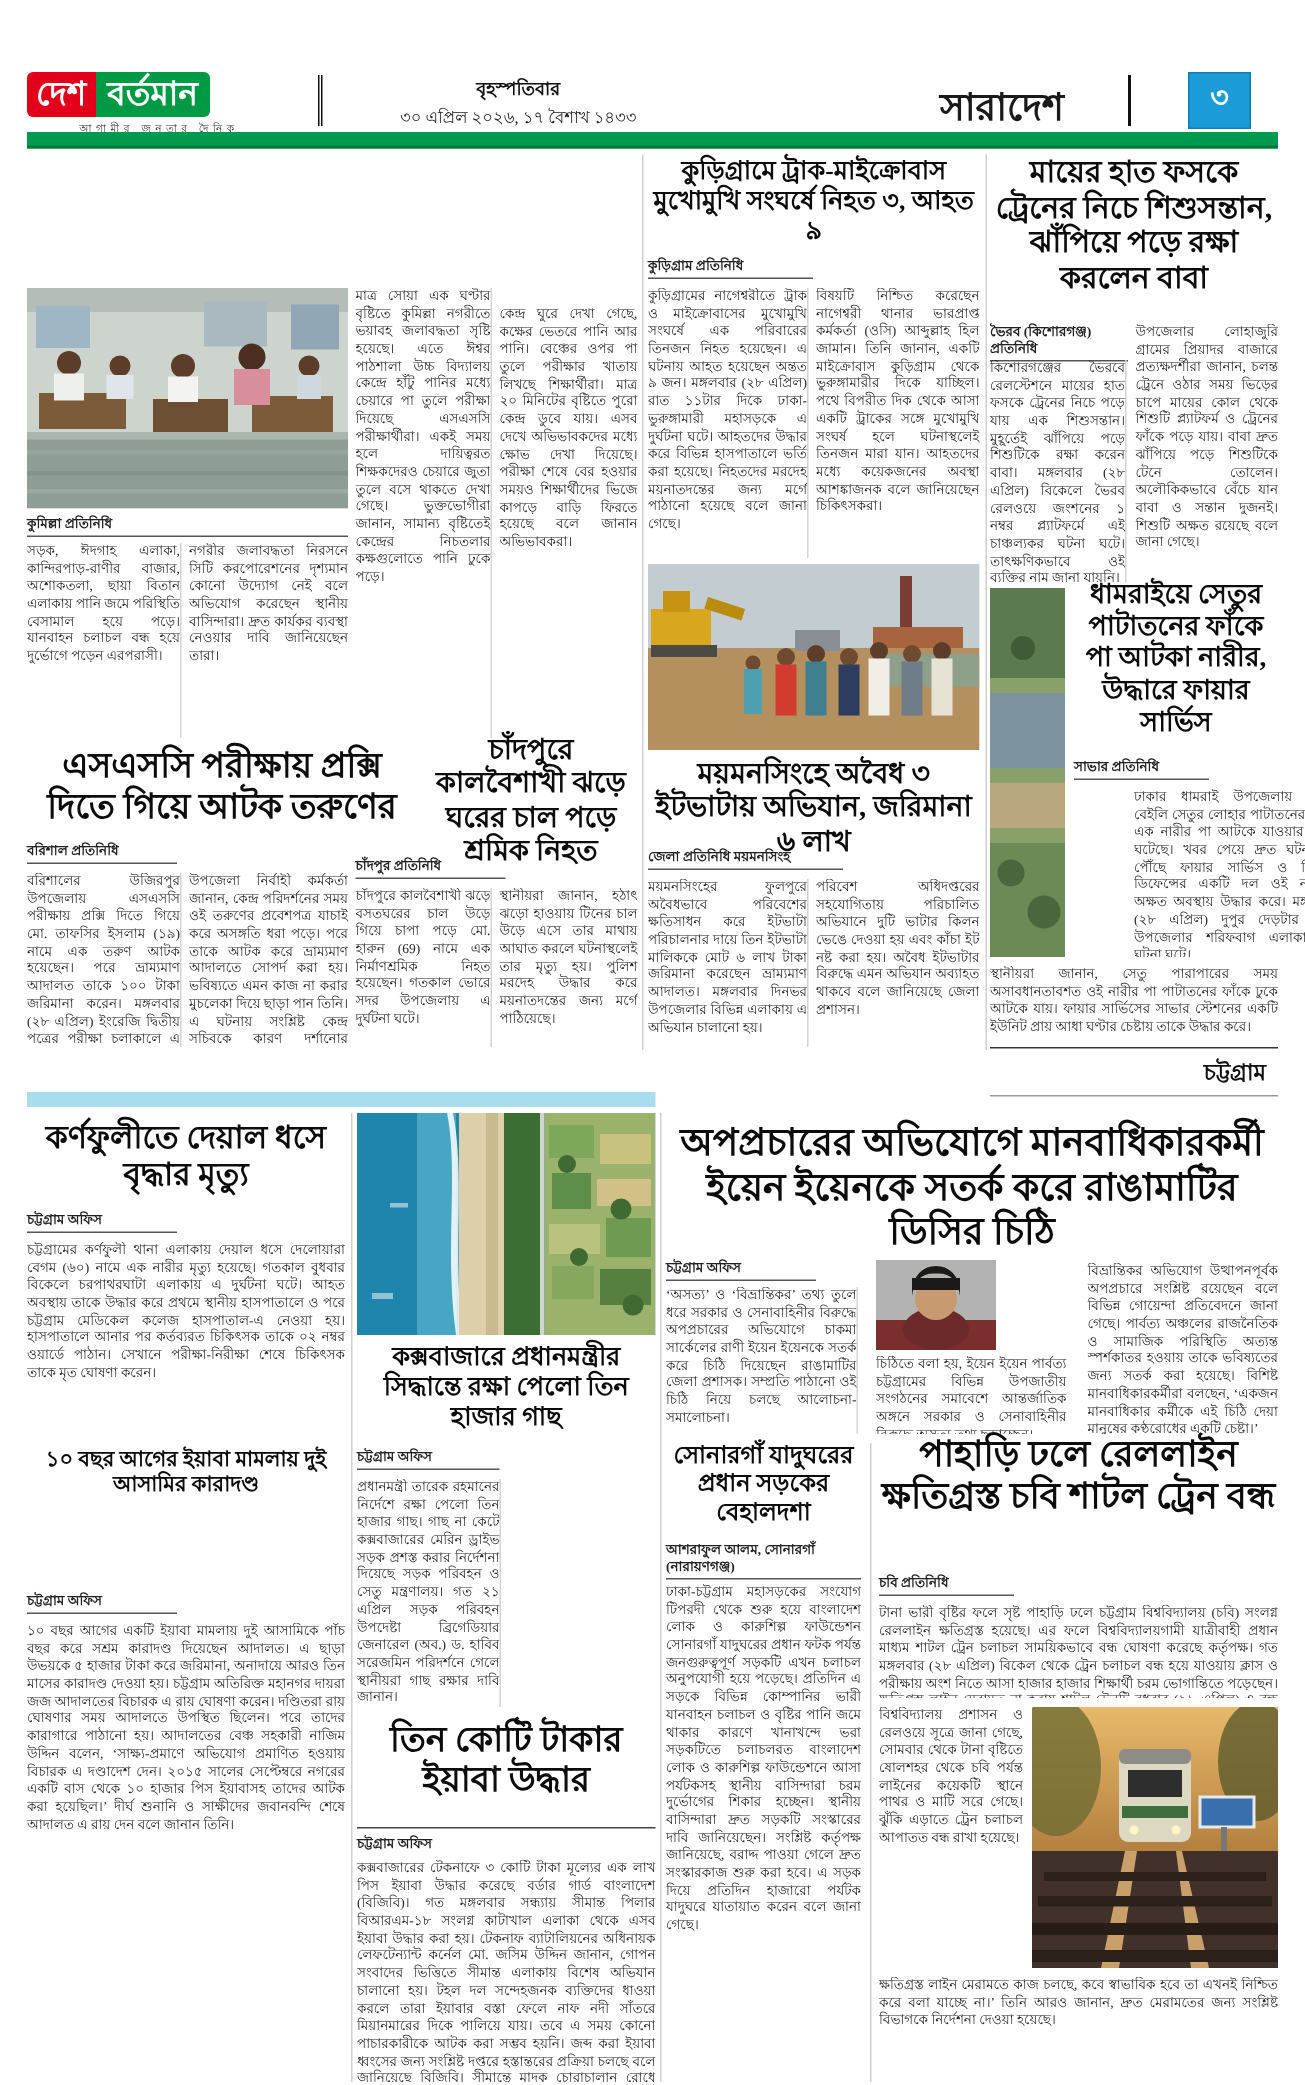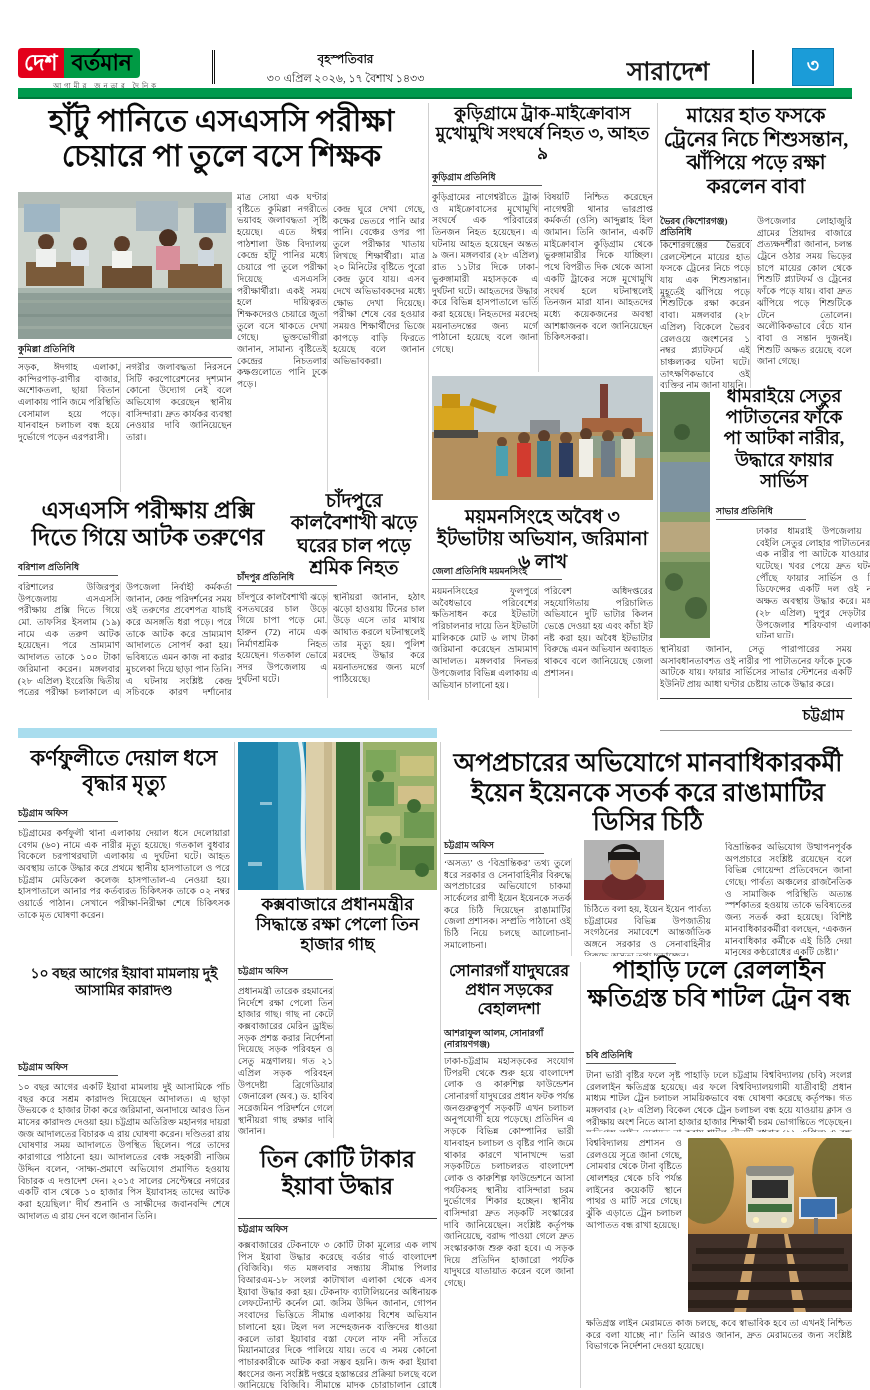--- a/index.html
+++ b/index.html
@@ -10,21 +10,21 @@
   .bl{font-weight:bold;font-size:9px;line-height:1.2;border-bottom:1px solid #555;padding-bottom:2px;color:#222;}
   .bc{font-size:9px;line-height:1.3;text-align:justify;color:#262626;overflow:hidden;}
   .colrule{border-right:1px solid #d4d4d4;}
   .vrule{background:#cfcfcf;width:1px;}
   .photo{overflow:hidden;background:#ddd;}
   .photo svg{display:block;width:100%;height:100%;}
   
   .logo-row{display:flex;align-items:stretch;height:30px;}
   .logo-word1{background:#e3001b;color:#fff;font-weight:bold;font-size:22px;line-height:30px;
               padding:0 6px;border-radius:4px 0 0 4px;}
-  .logo-word2{background:#009a44;color:#000000;font-weight:bold;font-size:22px;line-height:30px;
+  .logo-word2{background:#009a44;color:#ffffff;font-weight:bold;font-size:22px;line-height:30px;
               padding:0 8px;border-radius:0 4px 4px 0;}
   .tagline{font-size:7px;letter-spacing:3px;color:#333;margin-top:2px;text-align:center;width:176px;}
   .datewd{font-weight:bold;font-size:12px;text-align:center;}
   .dateln{font-size:11px;text-align:center;color:#222;}
   .section-label{font-size:25px;font-weight:bold;color:#1a1a1a;}
   .page-badge{background:#1b9cd8;border:1px solid #0d7fb5;color:#fff;font-size:19px;font-weight:bold;
               text-align:center;line-height:34px;}
   .greenbar{background:#009a4e;border-bottom:2px solid #007a3c;}
   .cyanbar{background:#a9ddee;}
   .ctgbox{border-top:1.5px solid #333;border-bottom:1px solid #999;text-align:right;
@@ -46,21 +46,20 @@
   <div class="abs" style="left:212px;top:50px;height:34px;border-left:3px double #111;"></div>
   <div class="abs" style="left:248px;top:50px;width:195px;">
     <div class="datewd">বৃহস্পতিবার</div>
     <div class="dateln">৩০ এপ্রিল ২০২৬, ১৭ বৈশাখ ১৪৩৩</div>
   </div>
   <div class="abs section-label" style="left:598px;top:52px;width:140px;text-align:center;">সারাদেশ</div>
   <div class="abs" style="left:752px;top:50px;height:34px;border-left:2px solid #111;"></div>
   <div class="abs page-badge" style="left:792px;top:48px;width:40px;height:36px;">৩</div>
   <div class="abs greenbar" style="left:18px;top:88px;width:834px;height:9px;"></div>
 
-  <div class="abs hl" style="left:18px;top:103px;width:407px;font-size:30px;">হাঁটু পানিতে এসএসসি পরীক্ষা চেয়ারে পা তুলে বসে শিক্ষক</div>
   <div class="abs photo" style="left:18px;top:192px;width:214px;height:147px;">
     <svg viewBox="0 0 214 147" preserveAspectRatio="none">
       <rect width="214" height="147" fill="#cdd4cd"></rect>
       <rect width="214" height="16" fill="#b4bdb7"></rect>
       <rect x="6" y="12" width="36" height="28" fill="#9fb6c4"></rect>
       <rect x="118" y="9" width="42" height="30" fill="#aab9c0"></rect>
       <rect x="176" y="11" width="32" height="30" fill="#92a7b5"></rect>
       <rect y="96" width="214" height="51" fill="#8e9e97"></rect>
       <rect y="96" width="214" height="5" fill="#a8b6ae"></rect>
       <rect x="8" y="70" width="58" height="24" fill="#7b5b3a"></rect>
@@ -87,21 +86,21 @@
   <div class="abs bc colrule" style="left:237px;top:192px;width:90px;height:300px;">মাত্র সোয়া এক ঘণ্টার বৃষ্টিতে কুমিল্লা নগরীতে ভয়াবহ জলাবদ্ধতা সৃষ্টি হয়েছে। এতে ঈশ্বর পাঠশালা উচ্চ বিদ্যালয় কেন্দ্রে হাঁটু পানির মধ্যে চেয়ারে পা তুলে পরীক্ষা দিয়েছে এসএসসি পরীক্ষার্থীরা। একই সময় হলে দায়িত্বরত শিক্ষকদেরও চেয়ারে জুতা তুলে বসে থাকতে দেখা গেছে। ভুক্তভোগীরা জানান, সামান্য বৃষ্টিতেই কেন্দ্রের নিচতলার কক্ষগুলোতে পানি ঢুকে পড়ে।</div>
   <div class="abs bc" style="left:333px;top:204px;width:92px;height:300px;">কেন্দ্র ঘুরে দেখা গেছে, কক্ষের ভেতরে পানি আর পানি। বেঞ্চের ওপর পা তুলে পরীক্ষার খাতায় লিখছে শিক্ষার্থীরা। মাত্র ২০ মিনিটের বৃষ্টিতে পুরো কেন্দ্র ডুবে যায়। এসব দেখে অভিভাবকদের মধ্যে ক্ষোভ দেখা দিয়েছে। পরীক্ষা শেষে বের হওয়ার সময়ও শিক্ষার্থীদের ভিজে কাপড়ে বাড়ি ফিরতে হয়েছে বলে জানান অভিভাবকরা।</div>
 
   <div class="abs hl" style="left:18px;top:497px;width:260px;font-size:23px;">এসএসসি পরীক্ষায় প্রক্সি দিতে গিয়ে আটক তরুণের</div>
   <div class="abs bl" style="left:18px;top:562px;width:100px;">বরিশাল প্রতিনিধি</div>
   <div class="abs bc colrule" style="left:18px;top:582px;width:102px;height:116px;">বরিশালের উজিরপুর উপজেলায় এসএসসি পরীক্ষায় প্রক্সি দিতে গিয়ে মো. তাফসির ইসলাম (১৯) নামে এক তরুণ আটক হয়েছেন। পরে ভ্রাম্যমাণ আদালত তাকে ১০০ টাকা জরিমানা করেন। মঙ্গলবার (২৮ এপ্রিল) ইংরেজি দ্বিতীয় পত্রের পরীক্ষা চলাকালে এ ঘটনা ঘটে। জানা যায়, উজিরপুর উপজেলার একটি কেন্দ্রে অন্যের হয়ে পরীক্ষা দিতে ঢুকে পড়েন ওই তরুণ।</div>
   <div class="abs bc" style="left:126px;top:582px;width:106px;height:116px;">উপজেলা নির্বাহী কর্মকর্তা জানান, কেন্দ্র পরিদর্শনের সময় ওই তরুণের প্রবেশপত্র যাচাই করে অসঙ্গতি ধরা পড়ে। পরে তাকে আটক করে ভ্রাম্যমাণ আদালতে সোপর্দ করা হয়। ভবিষ্যতে এমন কাজ না করার মুচলেকা দিয়ে ছাড়া পান তিনি। এ ঘটনায় সংশ্লিষ্ট কেন্দ্র সচিবকে কারণ দর্শানোর নোটিশ দেওয়া হয়েছে।</div>
 
   <div class="abs hl" style="left:283px;top:490px;width:142px;font-size:19px;">চাঁদপুরে কালবৈশাখী ঝড়ে ঘরের চাল পড়ে শ্রমিক নিহত</div>
   <div class="abs bl" style="left:237px;top:572px;width:100px;">চাঁদপুর প্রতিনিধি</div>
-  <div class="abs bc colrule" style="left:237px;top:592px;width:90px;height:106px;">চাঁদপুরে কালবৈশাখী ঝড়ে বসতঘরের চাল উড়ে গিয়ে চাপা পড়ে মো. হারুন (72) নামে এক নির্মাণশ্রমিক নিহত হয়েছেন। গতকাল ভোরে সদর উপজেলায় এ দুর্ঘটনা ঘটে।</div>
+  <div class="abs bc colrule" style="left:237px;top:592px;width:90px;height:106px;">চাঁদপুরে কালবৈশাখী ঝড়ে বসতঘরের চাল উড়ে গিয়ে চাপা পড়ে মো. হারুন (69) নামে এক নির্মাণশ্রমিক নিহত হয়েছেন। গতকাল ভোরে সদর উপজেলায় এ দুর্ঘটনা ঘটে।</div>
   <div class="abs bc" style="left:333px;top:592px;width:92px;height:106px;">স্থানীয়রা জানান, হঠাৎ ঝড়ো হাওয়ায় টিনের চাল উড়ে এসে তার মাথায় আঘাত করলে ঘটনাস্থলেই তার মৃত্যু হয়। পুলিশ মরদেহ উদ্ধার করে ময়নাতদন্তের জন্য মর্গে পাঠিয়েছে।</div>
 
   <div class="abs vrule" style="left:428px;top:103px;height:597px;"></div>
 
   <div class="abs hl" style="left:432px;top:104px;width:221px;font-size:17px;">কুড়িগ্রামে ট্রাক-মাইক্রোবাস মুখোমুখি সংঘর্ষে নিহত ৩, আহত ৯</div>
   <div class="abs bl" style="left:432px;top:172px;width:110px;">কুড়িগ্রাম প্রতিনিধি</div>
   <div class="abs bc colrule" style="left:432px;top:192px;width:106px;height:180px;">কুড়িগ্রামের নাগেশ্বরীতে ট্রাক ও মাইক্রোবাসের মুখোমুখি সংঘর্ষে এক পরিবারের তিনজন নিহত হয়েছেন। এ ঘটনায় আহত হয়েছেন অন্তত ৯ জন। মঙ্গলবার (২৮ এপ্রিল) রাত ১১টার দিকে ঢাকা-ভুরুঙ্গামারী মহাসড়কে এ দুর্ঘটনা ঘটে। আহতদের উদ্ধার করে বিভিন্ন হাসপাতালে ভর্তি করা হয়েছে। নিহতদের মরদেহ ময়নাতদন্তের জন্য মর্গে পাঠানো হয়েছে বলে জানা গেছে।</div>
   <div class="abs bc" style="left:544px;top:192px;width:109px;height:180px;">বিষয়টি নিশ্চিত করেছেন নাগেশ্বরী থানার ভারপ্রাপ্ত কর্মকর্তা (ওসি) আব্দুল্লাহ হিল জামান। তিনি জানান, একটি মাইক্রোবাস কুড়িগ্রাম থেকে ভুরুঙ্গামারীর দিকে যাচ্ছিল। পথে বিপরীত দিক থেকে আসা একটি ট্রাকের সঙ্গে মুখোমুখি সংঘর্ষ হলে ঘটনাস্থলেই তিনজন মারা যান। আহতদের মধ্যে কয়েকজনের অবস্থা আশঙ্কাজনক বলে জানিয়েছেন চিকিৎসকরা।</div>
   <div class="abs photo" style="left:432px;top:376px;width:221px;height:124px;">
     <svg viewBox="0 0 221 124" preserveAspectRatio="none">

